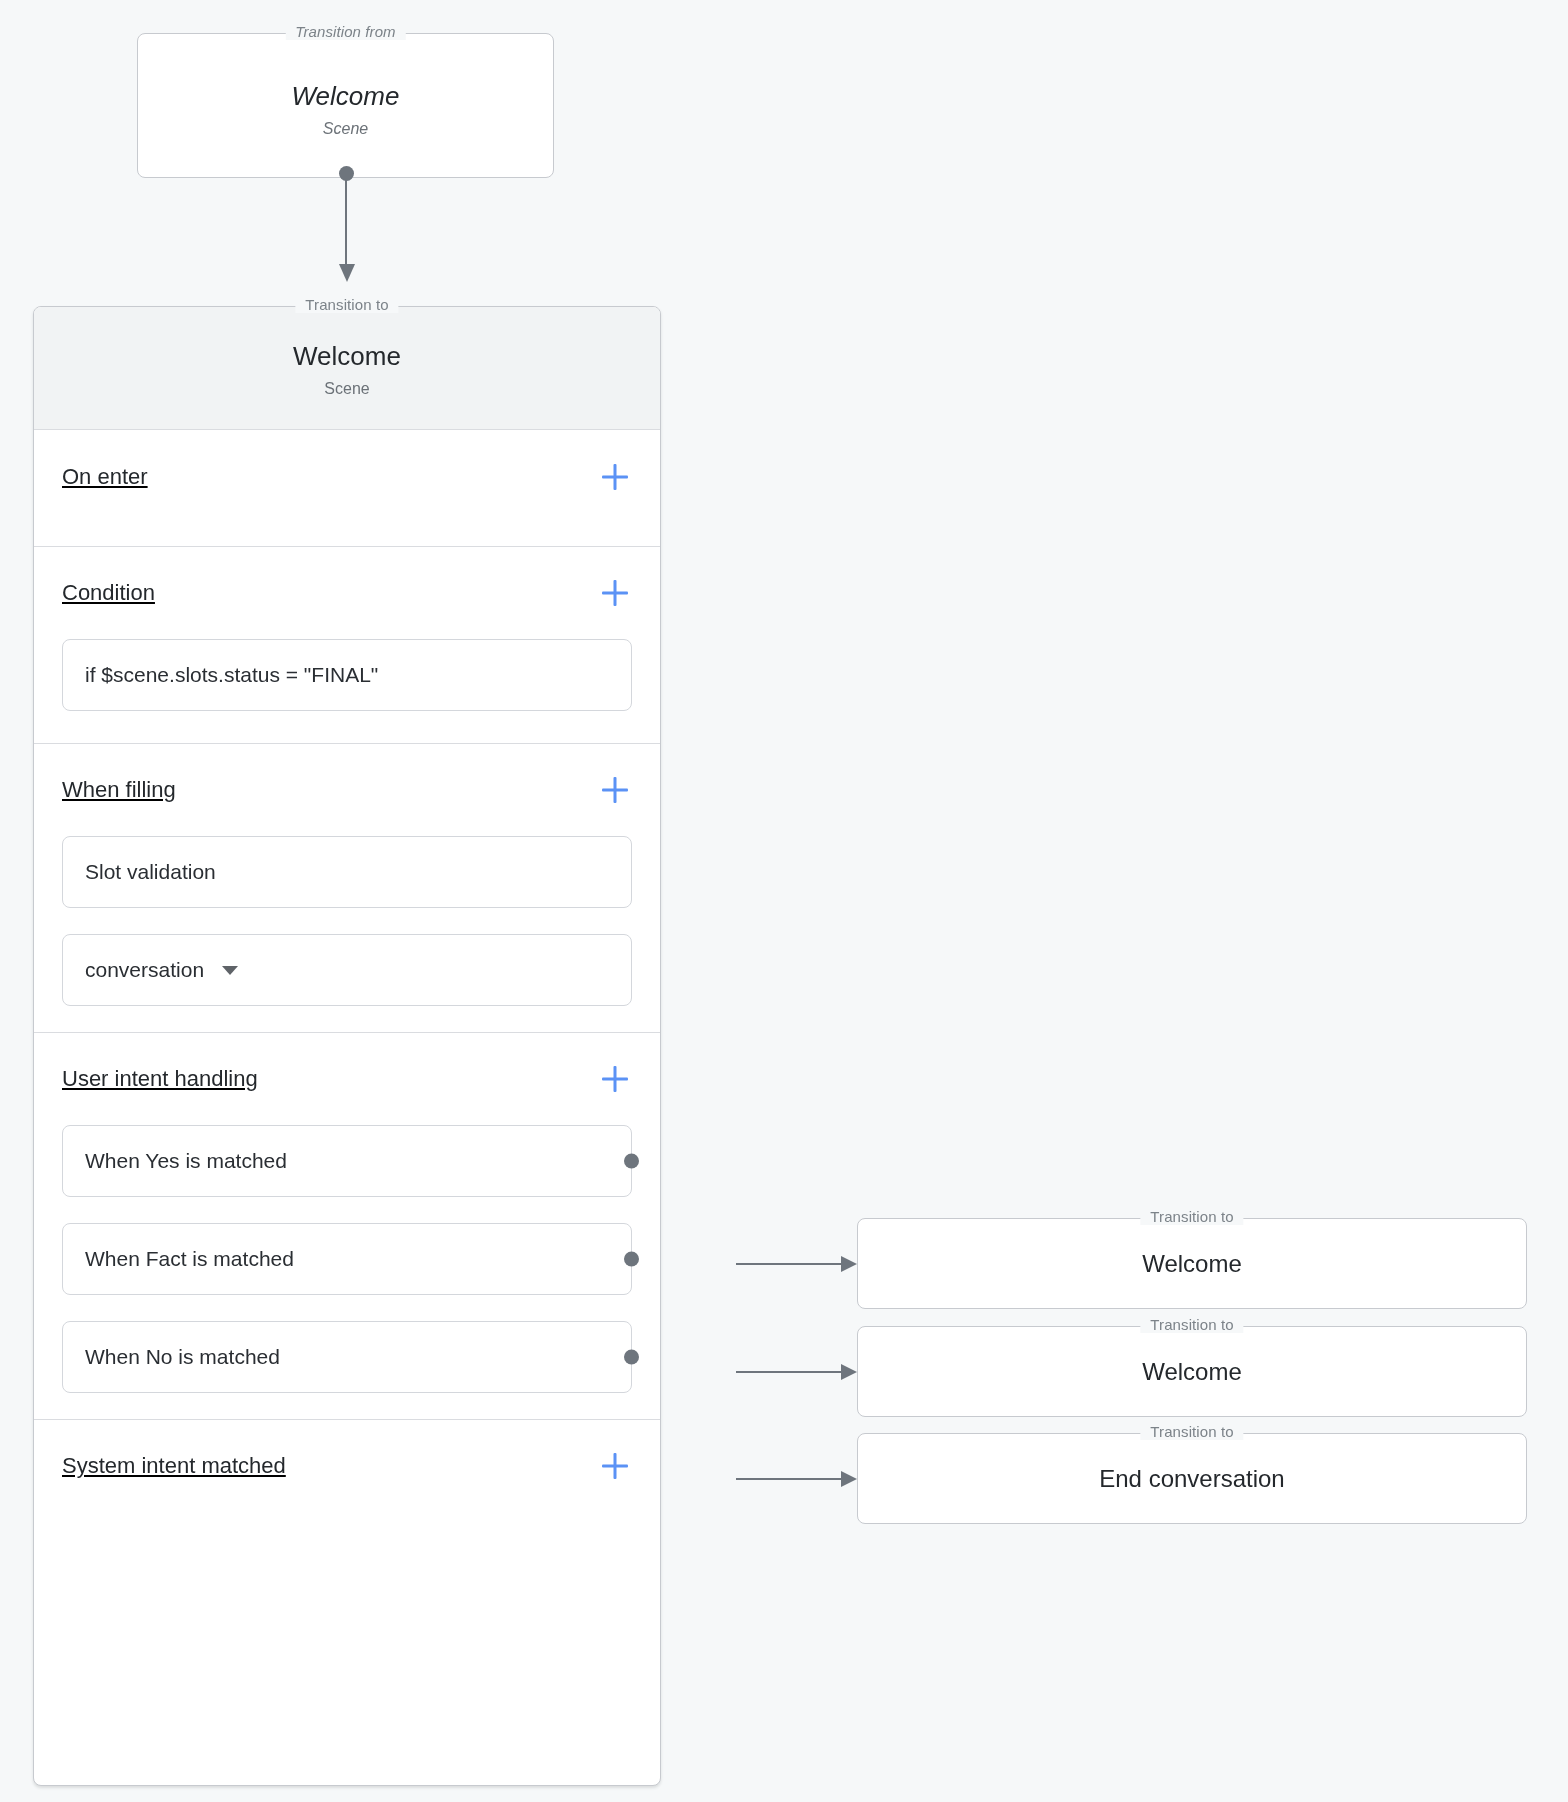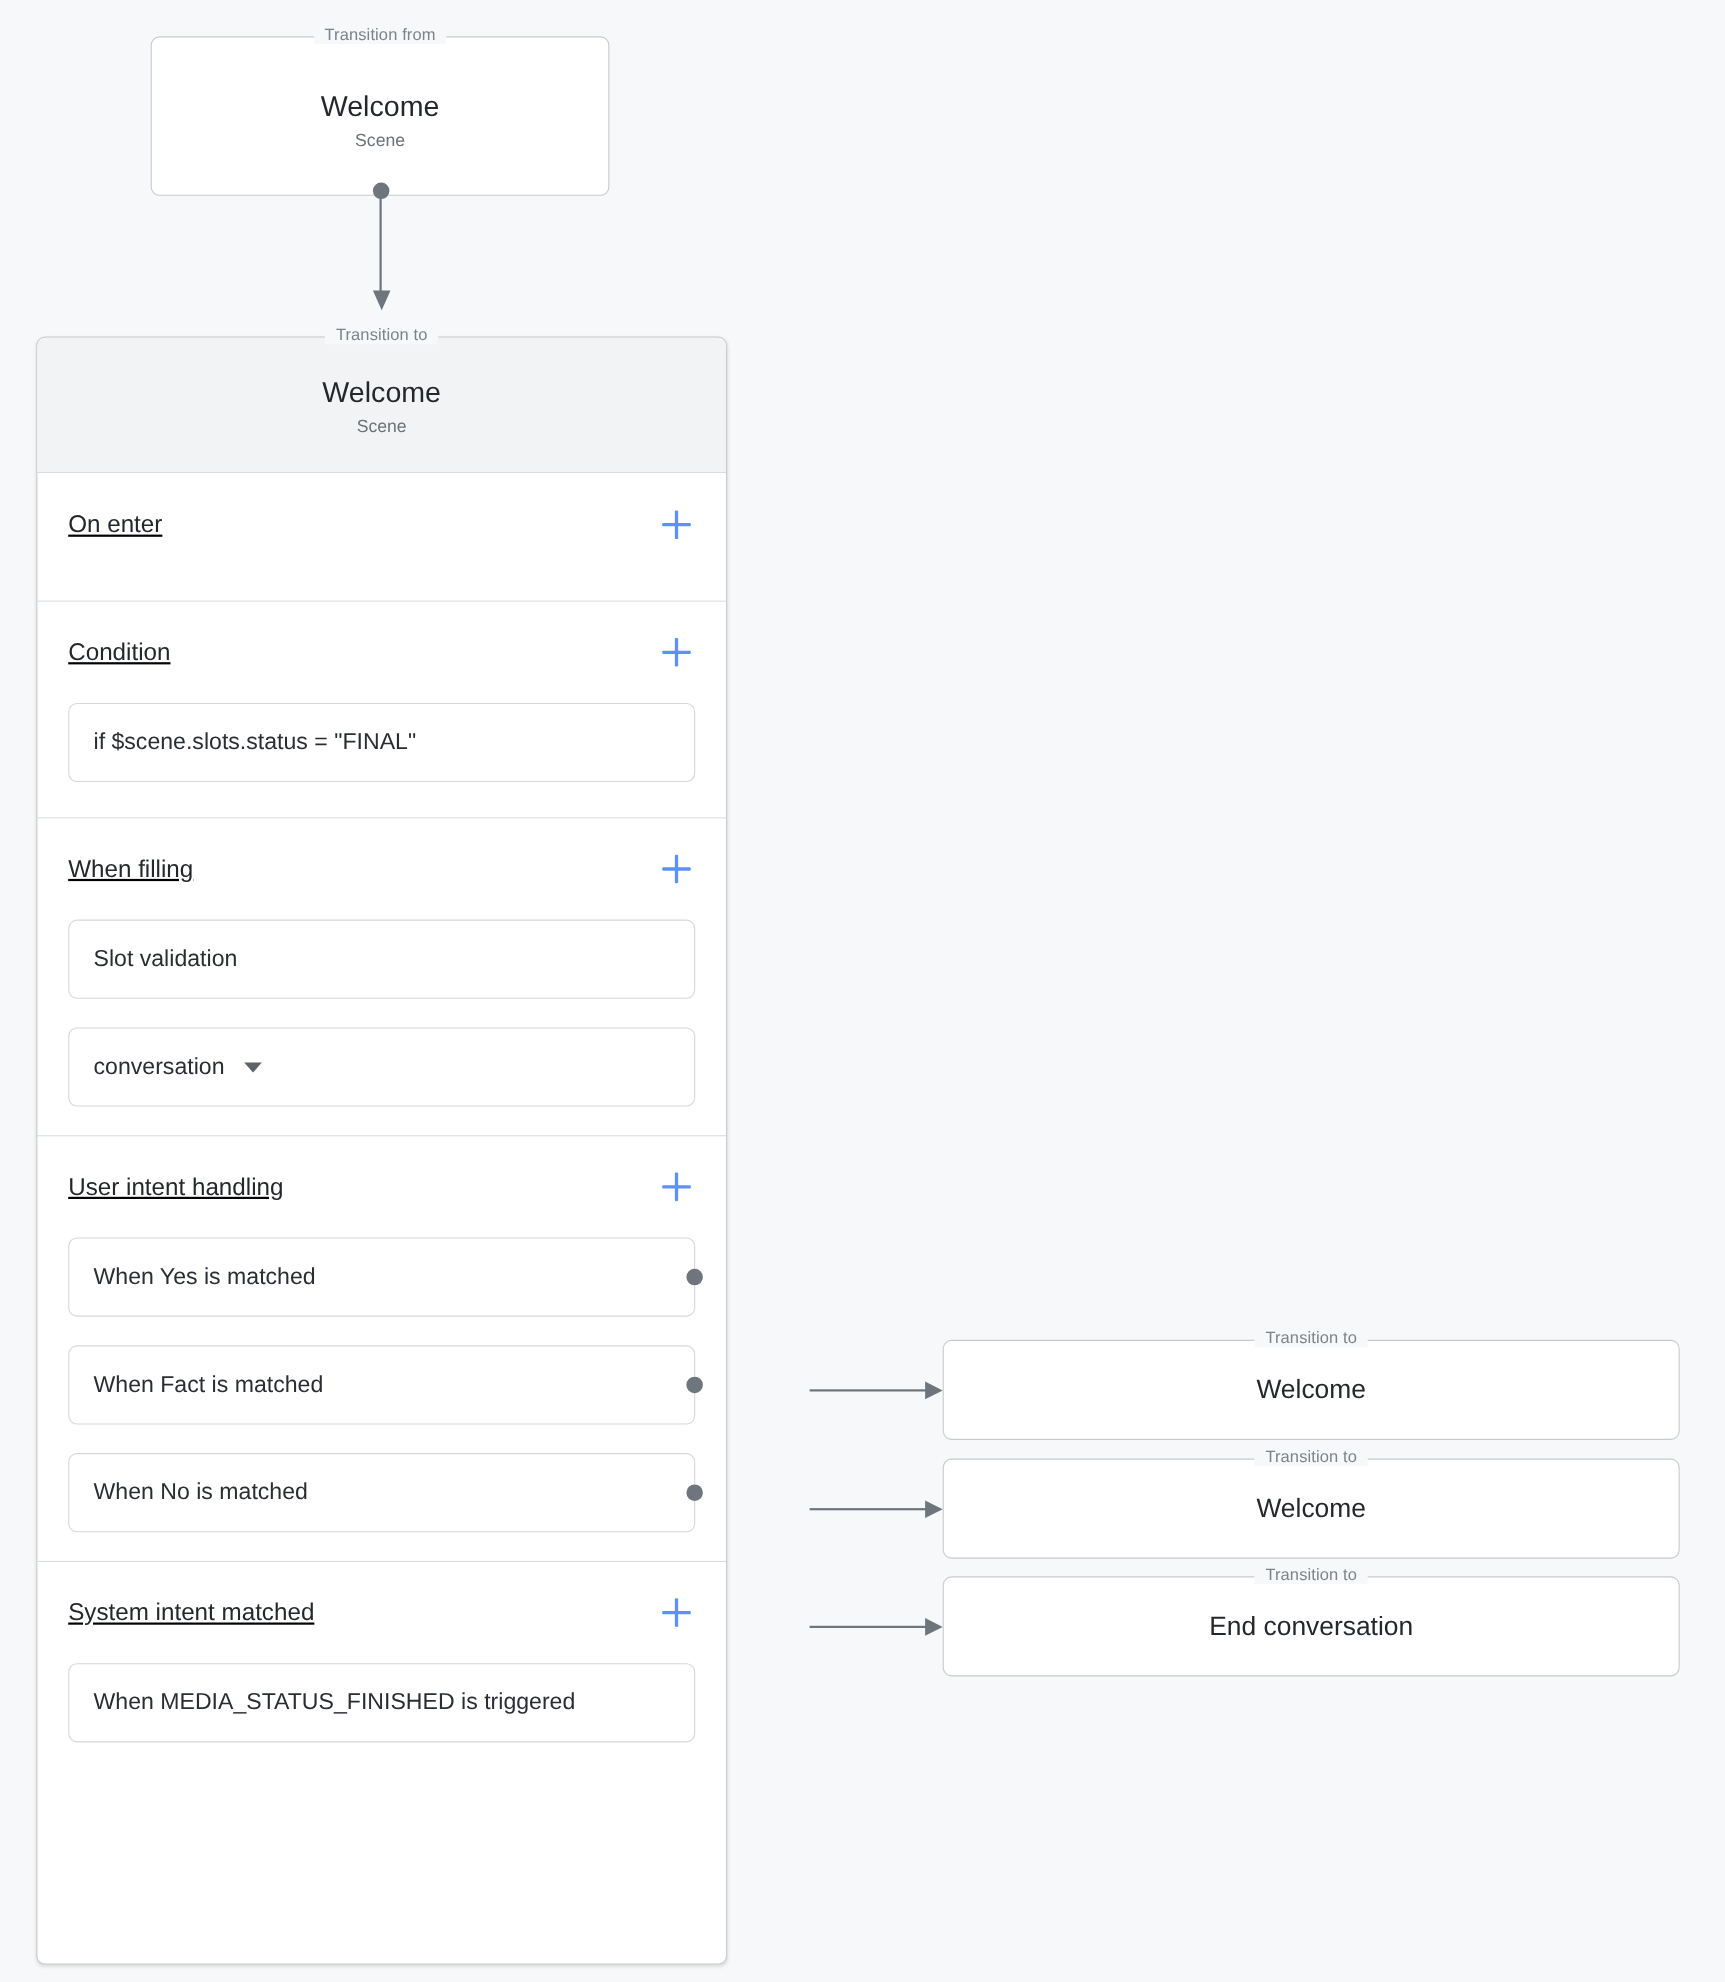--- a/index.html
+++ b/index.html
@@ -20,20 +20,21 @@
     inset: 0;
   }
 
   
   .node {
     position: absolute;
     box-sizing: border-box;
     border: 1px solid #c7cacf;
     border-radius: 8px;
     background: #ffffff;
+    font-style: italic;
   }
   .node-legend {
     position: absolute;
     top: -11px;
     left: 50%;
     transform: translateX(-50%);
     background: #f6f8f9;
     padding: 0 10px;
     font-size: 15px;
     color: #7c8389;
@@ -319,23 +320,20 @@
         <span>When No is matched</span>
         <span class="port"></span>
       </div>
     </div>
 
     <div class="section" id="sec-system">
       <div class="section-head">
         <span class="section-title">System intent matched</span>
         <span class="plus-btn"></span>
       </div>
-      <div class="chip">
-        <span>When MEDIA_STATUS_FINISHED is triggered</span>
-      </div>
     </div>
   </div>
 
   <div class="h-connector" id="conn-1">
     <div class="line"></div>
     <div class="head"></div>
   </div>
   <div class="h-connector" id="conn-2">
     <div class="line"></div>
     <div class="head"></div>

